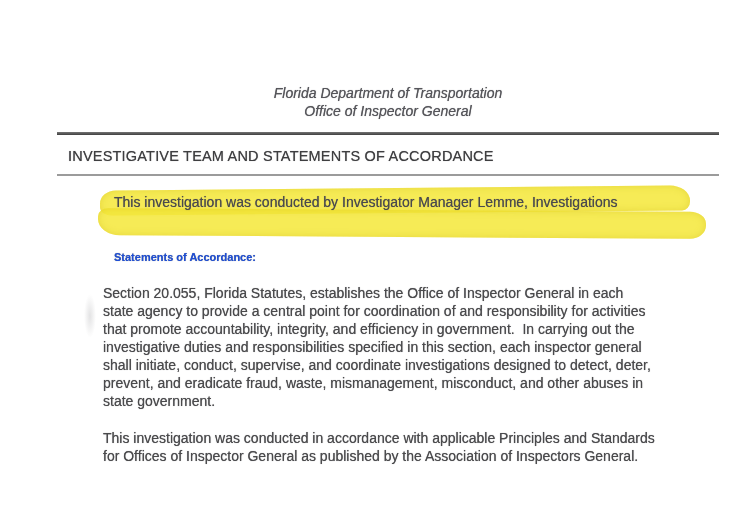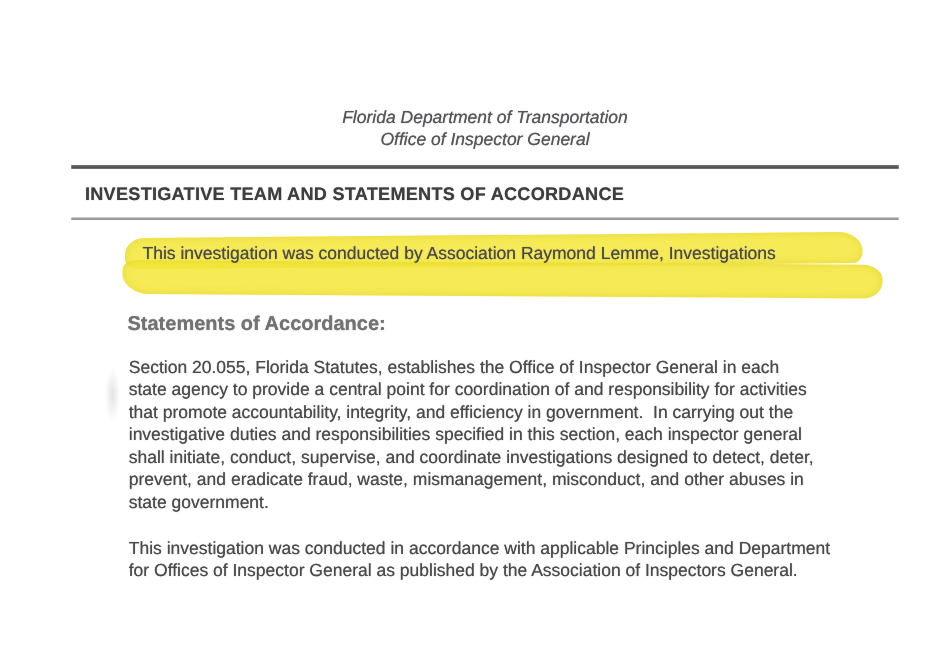--- a/index.html
+++ b/index.html
@@ -38,21 +38,21 @@
     left: 57px;
     width: 662px;
     height: 3px;
     background: linear-gradient(#757575, #3f3f3f);
   }
   .section-heading {
     position: absolute;
     top: 148px;
     left: 68px;
     font-size: 14.5px;
-    font-weight: bold;
+    font-weight: normal;
     letter-spacing: 0.2px;
     color: #3e3e40;
     white-space: nowrap;
   }
   .rule-thin {
     position: absolute;
     top: 174px;
     left: 57px;
     width: 662px;
     height: 2px;
@@ -93,24 +93,24 @@
     border-radius: 10px 16px 16px 22px / 8px 12px 13px 16px;
     transform: rotate(0.35deg);
   }
   .hl-text {
     position: relative;
     z-index: 1;
   }
   .subheading {
     position: absolute;
     top: 251px;
-    left: 102px;
-    font-size: 16px;
+    left: 114px;
+    font-size: 11px;
     font-weight: bold;
-    color: #737373;
+    color: #1d4ed8;
     white-space: nowrap;
   }
   .body-paragraph {
     position: absolute;
     left: 103px;
     width: 620px;
     font-size: 14px;
     line-height: 18px;
     white-space: pre-wrap;
   }
@@ -135,35 +135,35 @@
 
   <div class="rule-thick"></div>
 
   <div class="section-heading scan-text">INVESTIGATIVE TEAM AND STATEMENTS OF ACCORDANCE</div>
 
   <div class="rule-thin"></div>
 
   <div class="hl-wrap">
     <div class="hl-line">
       <span class="hl-band hl-band-1"></span>
-      <span class="hl-text scan-text">This investigation was conducted by Association Raymond Lemme, Investigations</span>
+      <span class="hl-text scan-text">This investigation was conducted by Investigator Manager Lemme, Investigations</span>
     </div>
     <div class="hl-line">
       <span class="hl-band hl-band-2"></span>
     </div>
   </div>
 
   <div class="subheading scan-text">Statements of Accordance:</div>
 
   <div class="body-paragraph para-statutes scan-text">Section 20.055, Florida Statutes, establishes the Office of Inspector General in each
 state agency to provide a central point for coordination of and responsibility for activities
 that promote accountability, integrity, and efficiency in government.  In carrying out the
 investigative duties and responsibilities specified in this section, each inspector general
 shall initiate, conduct, supervise, and coordinate investigations designed to detect, deter,
 prevent, and eradicate fraud, waste, mismanagement, misconduct, and other abuses in
 state government.</div>
 
-  <div class="body-paragraph para-accordance scan-text">This investigation was conducted in accordance with applicable Principles and Department
+  <div class="body-paragraph para-accordance scan-text">This investigation was conducted in accordance with applicable Principles and Standards
 for Offices of Inspector General as published by the Association of Inspectors General.</div>
 
   <div class="scan-artifact"></div>
 
 </div>
 
 </body></html>

